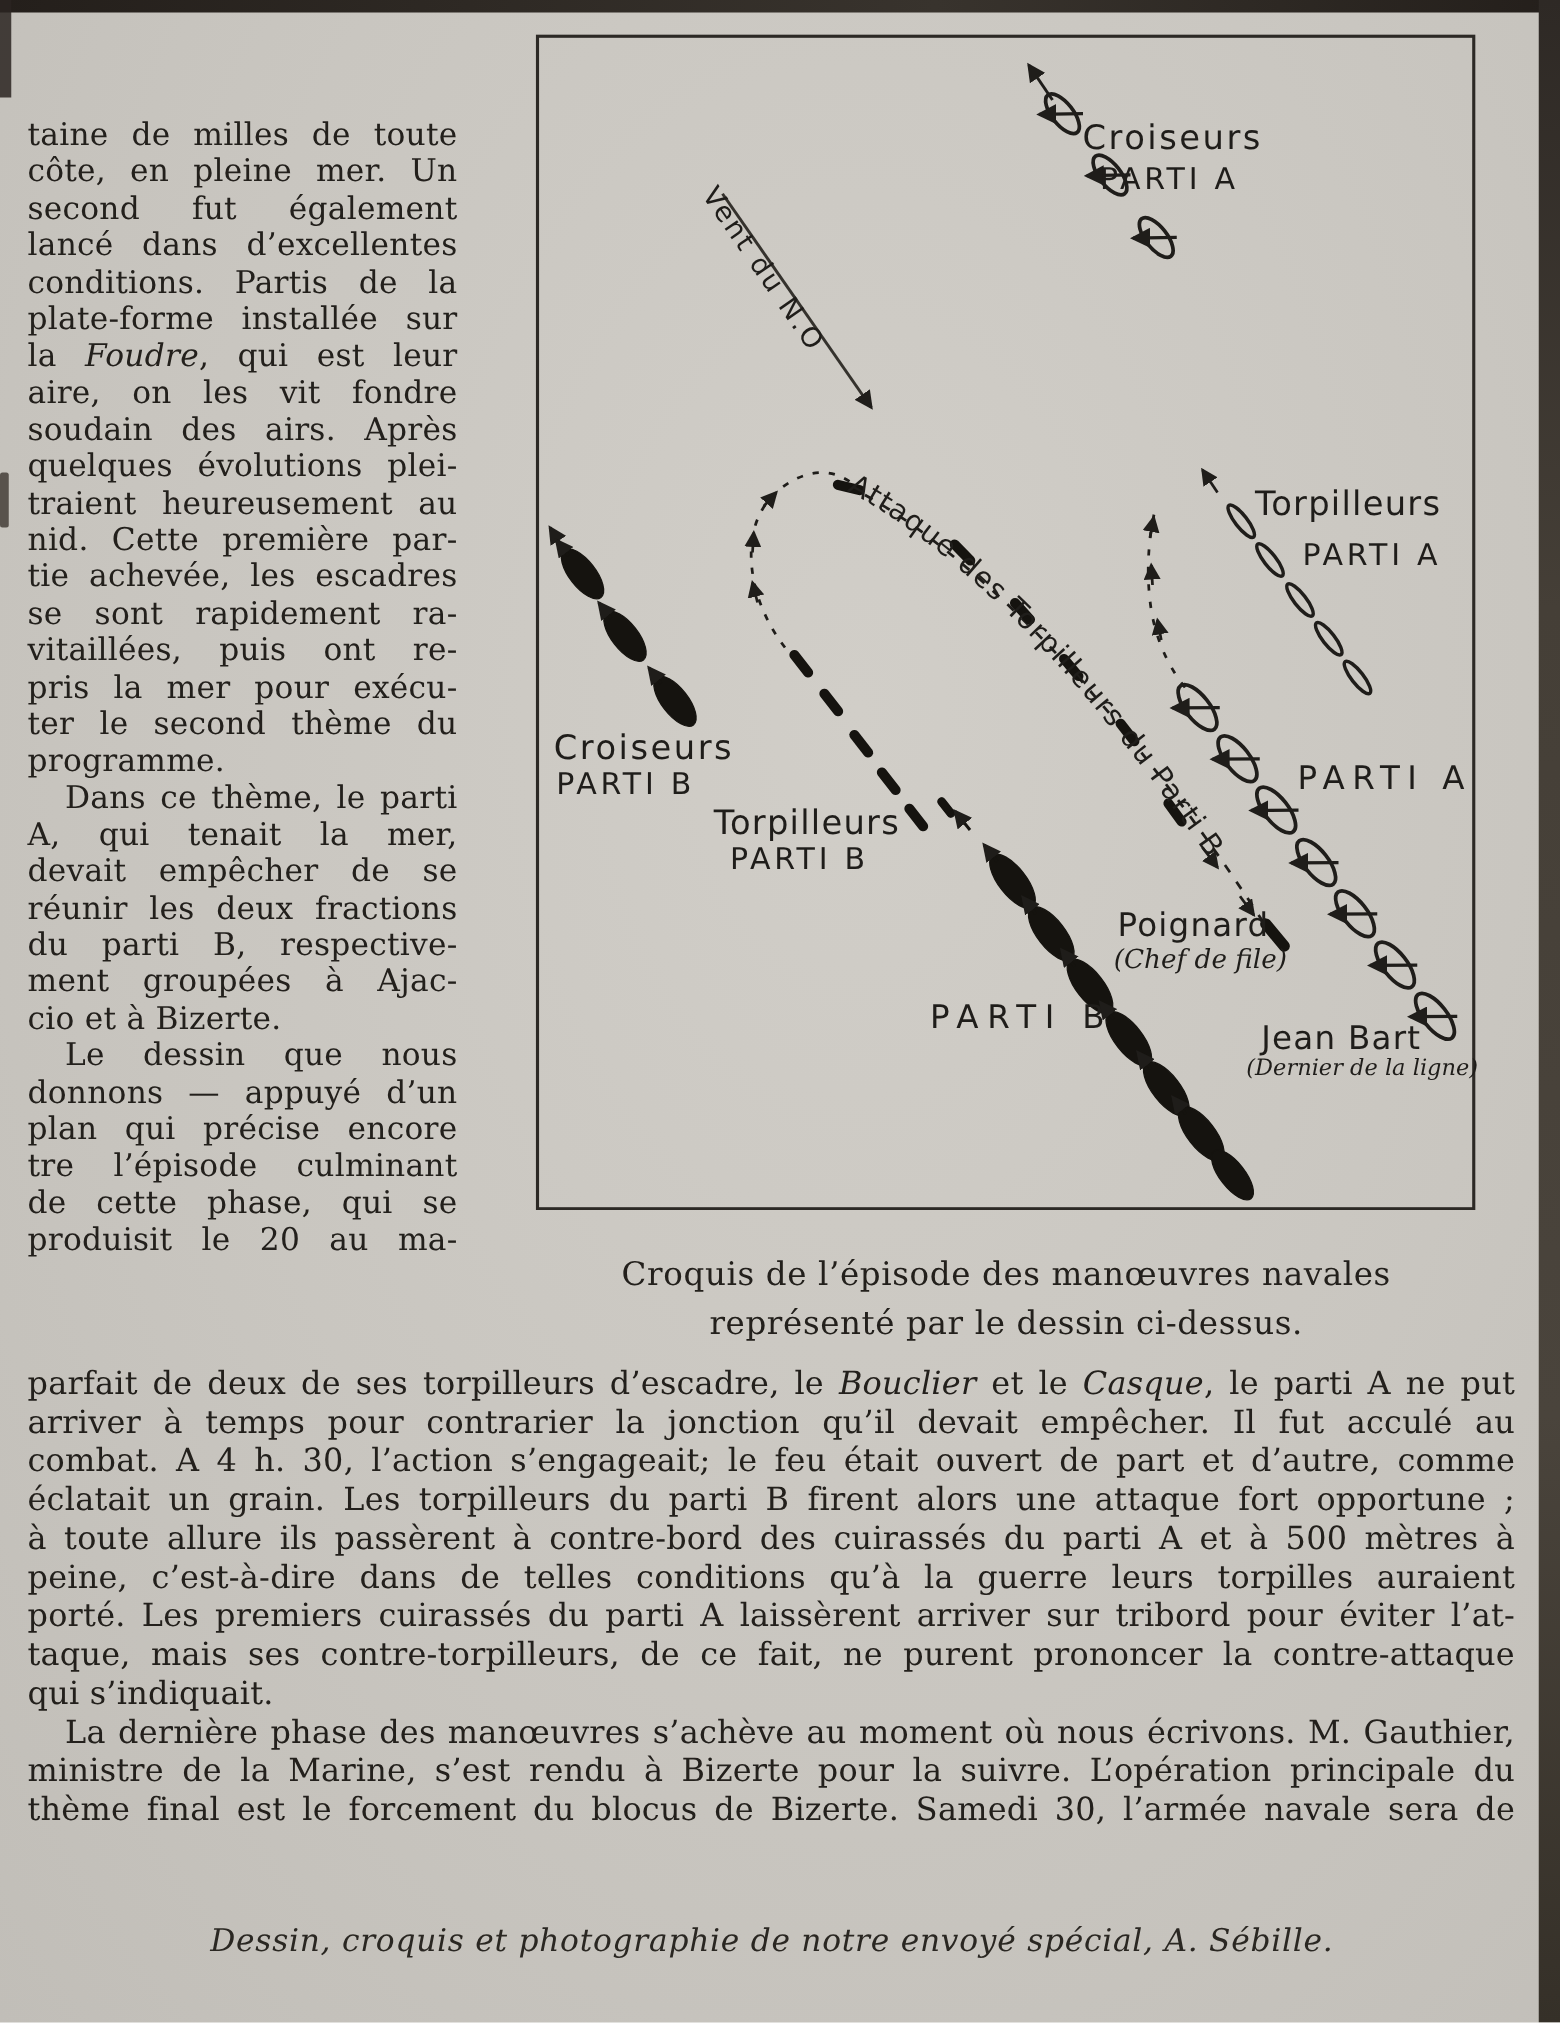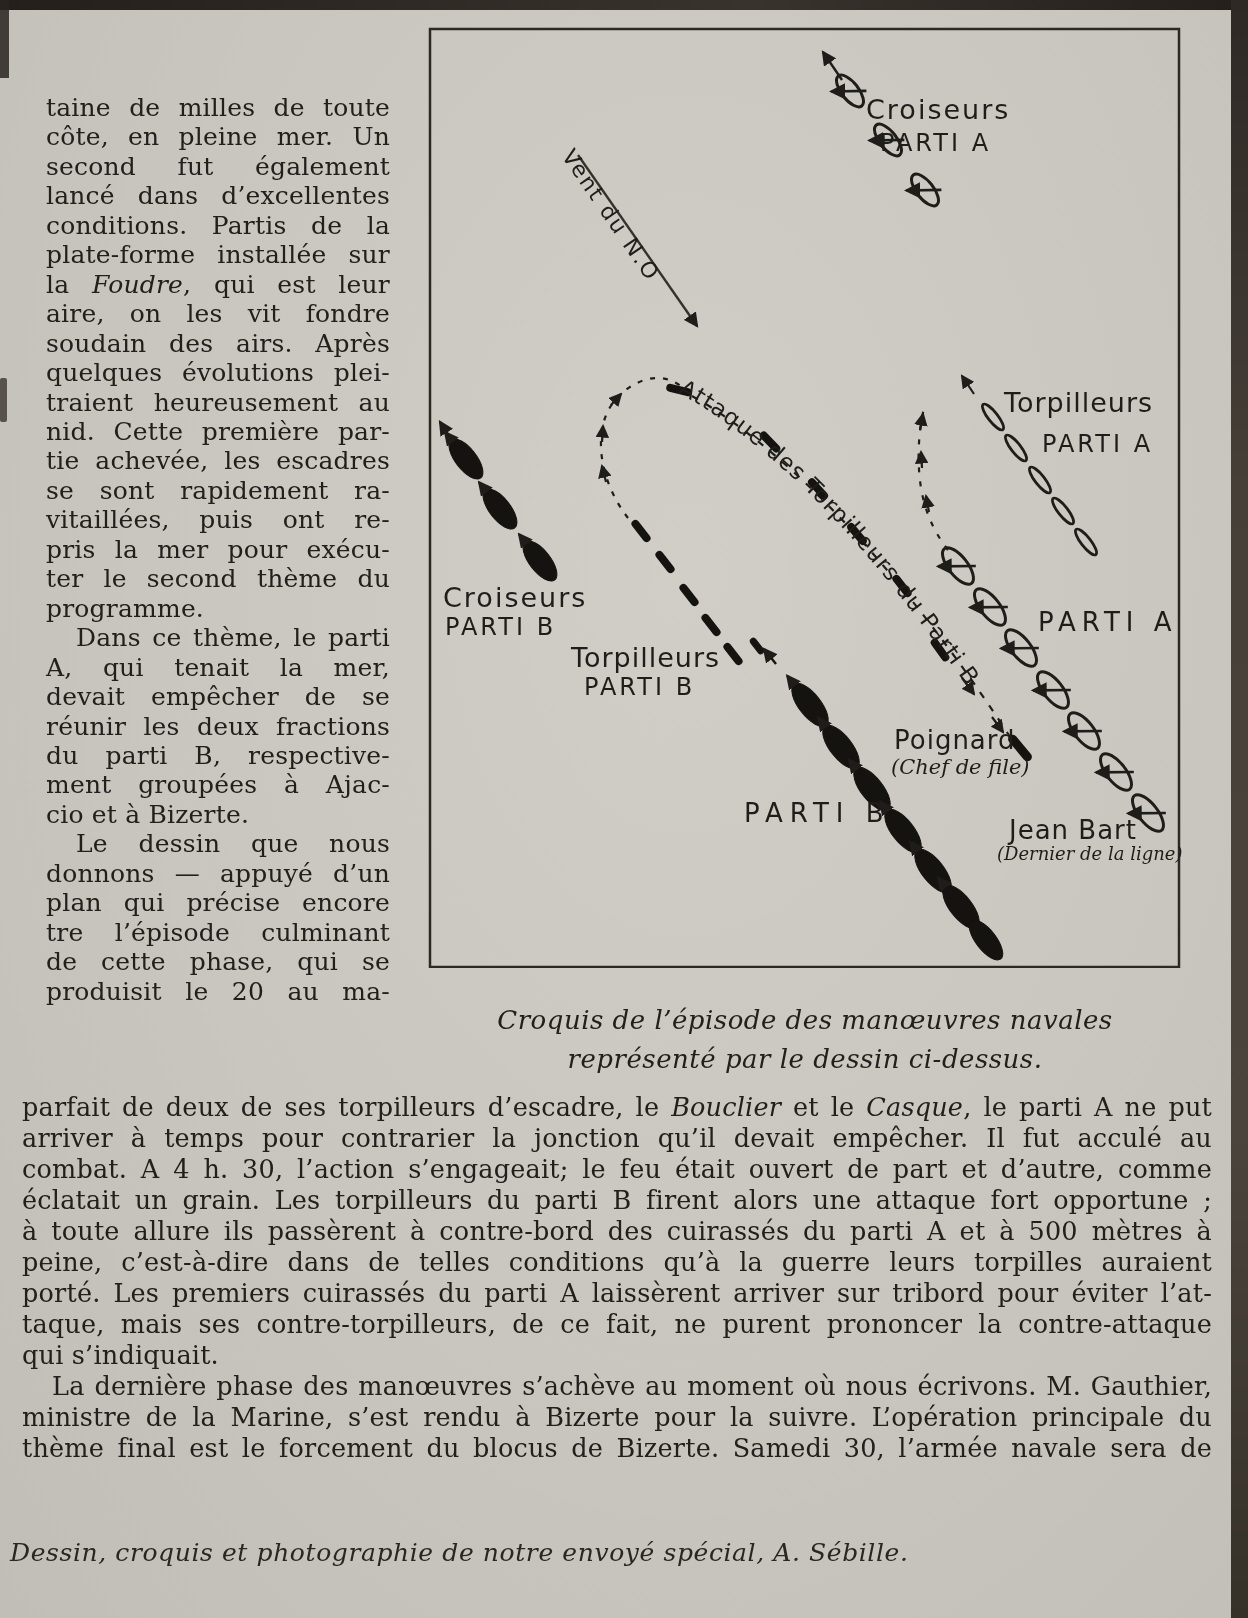--- a/index.html
+++ b/index.html
@@ -10,36 +10,36 @@
   }
   .edge{position:absolute;}
   #edge-top{left:0;top:0;width:1248px;height:10px;background:linear-gradient(90deg,#241f1b,#38332d 60%,#241f1b);}
   #edge-right{right:0;top:0;width:17px;height:1618px;background:linear-gradient(180deg,#2e2残925,#453f37 30%,#4a443c 70%,#353028);}
   #edge-right{background:linear-gradient(180deg,#2e2925,#453f37 30%,#4a443c 70%,#353028);}
   #smudge-left-top{left:0;top:0;width:9px;height:78px;background:#2a2521;opacity:.85;}
   #smudge-left-mid{left:0;top:378px;width:7px;height:44px;background:#3c362f;border-radius:2px;opacity:.8;}
 
   #left-column{
     position:absolute;left:22px;top:93px;width:344px;
-    font-size:25px;line-height:29.45px;letter-spacing:.2px;margin-left:24px;
+    font-size:25px;line-height:29.45px;letter-spacing:.2px;
   }
   #body-text{
     position:absolute;left:22px;top:1092px;width:1190px;
     font-size:25.5px;line-height:31px;letter-spacing:.2px;
   }
   .tline{text-align:justify;text-align-last:justify;white-space:normal;}
   .tline.endl{text-align-last:left;}
   .tline.ind{text-indent:30px;}
 
   #caption{
     position:absolute;left:428px;top:1001px;width:754px;text-align:center;
-    font-size:26px;line-height:39px;letter-spacing:.5px;font-style:italic;
+    font-size:26px;line-height:39px;letter-spacing:.5px;
   }
   #credit{
-    position:absolute;left:10px;top:1538px;width:1215px;
+    position:absolute;left:10px;top:1538px;width:1215px;text-align:center;
     font-style:italic;font-size:25px;letter-spacing:.6px;color:#2a2722;
   }
   svg text{font-family:"DejaVu Sans", sans-serif;fill:#1f1d1a;}
   svg .hand-i{font-family:"DejaVu Serif", serif;font-style:italic;}
 </style>
 </head>
 <body>
 
 <div class="edge" id="edge-top"></div>
 <div class="edge" id="edge-right"></div>

